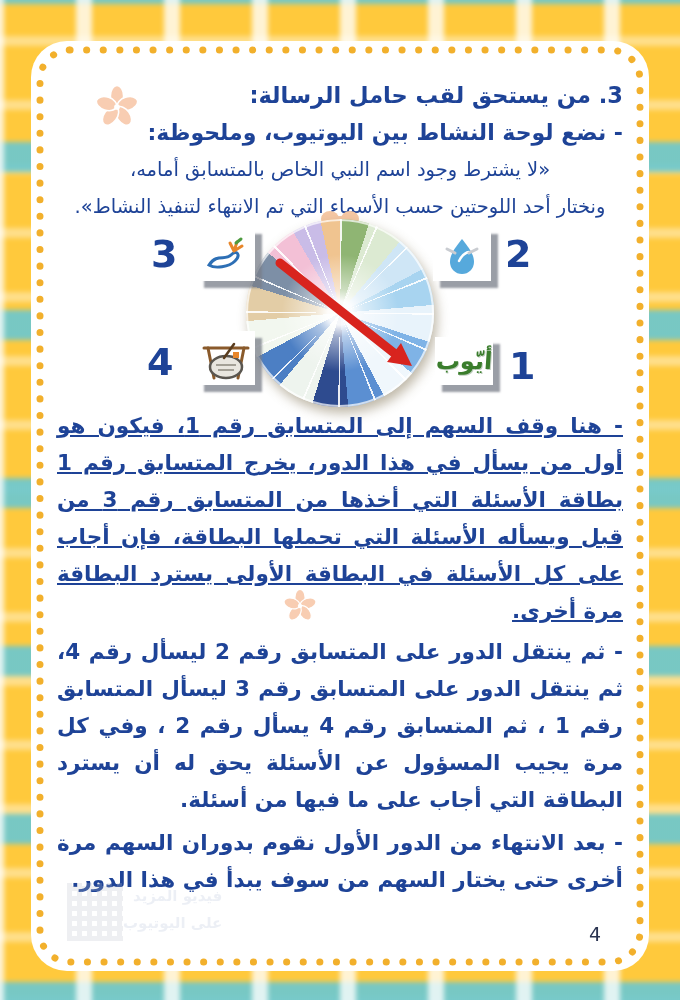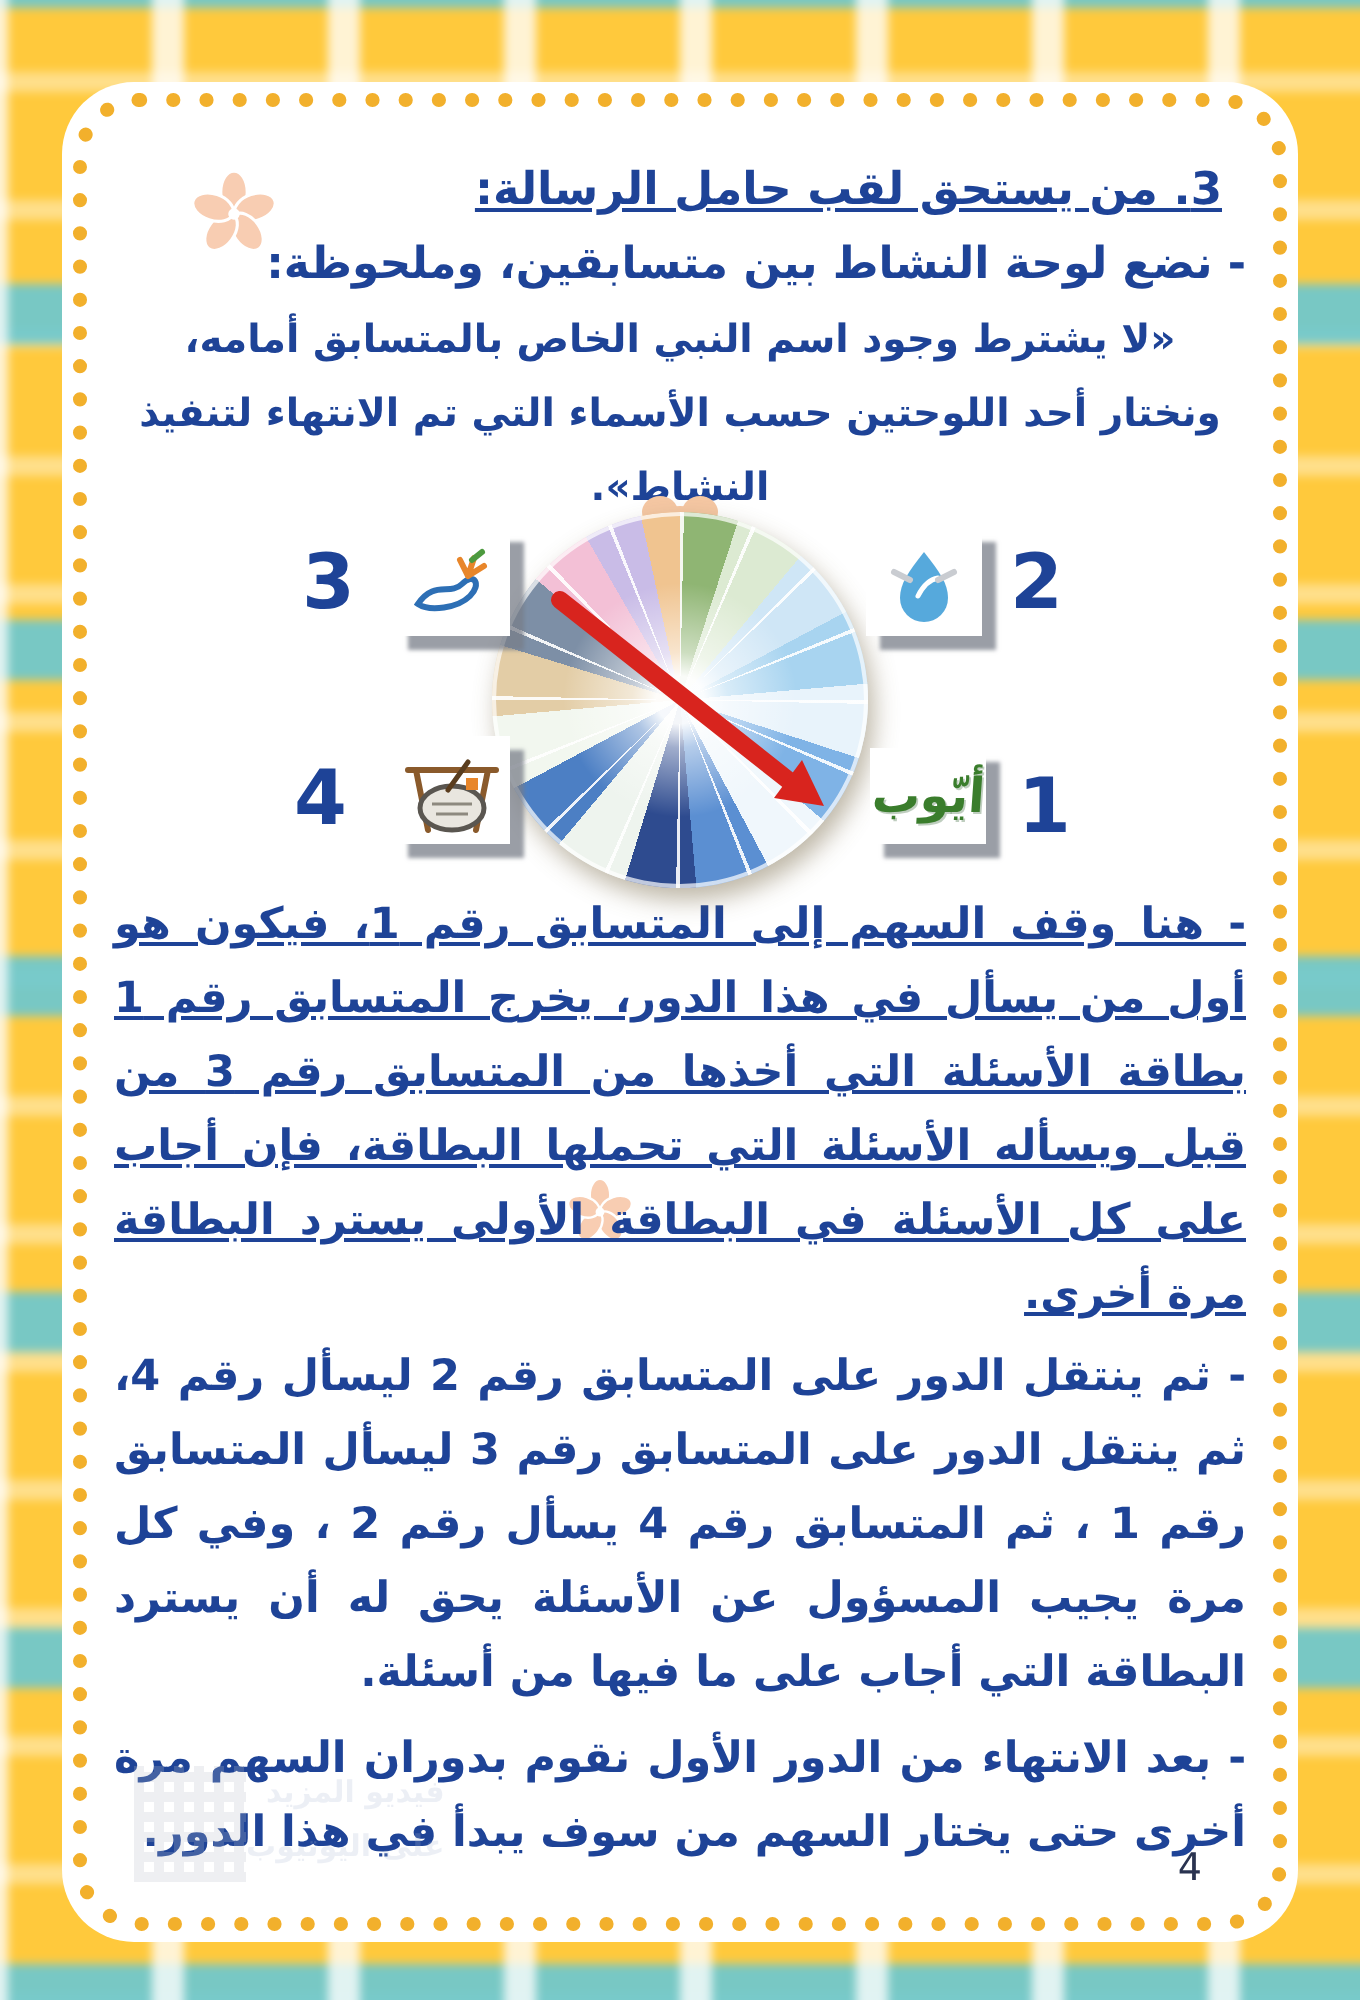--- a/index.html
+++ b/index.html
@@ -19,23 +19,23 @@
   }
   .panel{
     position:absolute;left:31px;top:41px;width:618px;height:930px;
     background:#ffffff;border-radius:36px;
   }
   .dots-svg{position:absolute;inset:0;pointer-events:none;}
   .content{
     position:absolute;left:26px;top:0;width:566px;
     direction:rtl;color:#1e4397;font-weight:bold;
   }
-  .heading{margin:36px 12px 0 0;font-size:22.5px;line-height:37px;text-decoration:underline;}
+  .heading{margin:36px 0 0 0;font-size:22.5px;line-height:37px;}
   .bullet{margin:0;font-size:22px;line-height:37px;}
-  .note{margin:0;font-size:19.5px;line-height:37px;text-align:center;font-weight:bold;}
+  .note{margin:0;font-size:19.5px;line-height:37px;text-align:center;font-weight:normal;}
   .para{margin:0;font-size:21.5px;line-height:37px;text-align:justify;}
   .m2{margin-top:2px;text-decoration:underline;} .m8{margin-top:4px;} .m6{margin-top:6px;}
 
   
   .spinner-area{position:relative;height:180px;}
   .wheel{
     position:absolute;left:189px;top:-6px;width:188px;height:188px;border-radius:50%;
     background:
       radial-gradient(circle at 50% 50%, rgba(255,255,255,.95) 0 9%, rgba(255,255,255,.55) 18%, rgba(255,255,255,0) 44%),
       repeating-conic-gradient(from 0deg, rgba(255,255,255,.9) 0deg 1.2deg, rgba(255,255,255,0) 1.2deg 22.5deg),
@@ -105,21 +105,21 @@
         <ellipse rx="6" ry="9.5" cy="-10" transform="rotate(72)"></ellipse>
         <ellipse rx="6" ry="9.5" cy="-10" transform="rotate(144)"></ellipse>
         <ellipse rx="6" ry="9.5" cy="-10" transform="rotate(216)"></ellipse>
         <ellipse rx="6" ry="9.5" cy="-10" transform="rotate(288)"></ellipse>
       </g>
       <circle r="2.6" fill="#ffffff"></circle>
     </svg>
 
     <div class="content">
       <p class="heading">3. من يستحق لقب حامل الرسالة:</p>
-      <p class="bullet">- نضع لوحة النشاط بين متسابقين، وملحوظة:</p>
+      <p class="bullet">- نضع لوحة النشاط بين اليوتيوب، وملحوظة:</p>
       <p class="note">«لا يشترط وجود اسم النبي الخاص بالمتسابق أمامه،</p>
       <p class="note">ونختار أحد اللوحتين حسب الأسماء التي تم الانتهاء لتنفيذ النشاط».</p>
 
       <div class="spinner-area">
 
         <svg class="wheel-tab" viewBox="-23 -18 46 36">
           <ellipse cx="0" cy="4" rx="20" ry="13" fill="#f5c7a3"></ellipse>
           <ellipse cx="-10" cy="-6" rx="9" ry="8" fill="#f5c7a3"></ellipse>
           <ellipse cx="10" cy="-6" rx="9" ry="8" fill="#f5c7a3"></ellipse>
         </svg>

